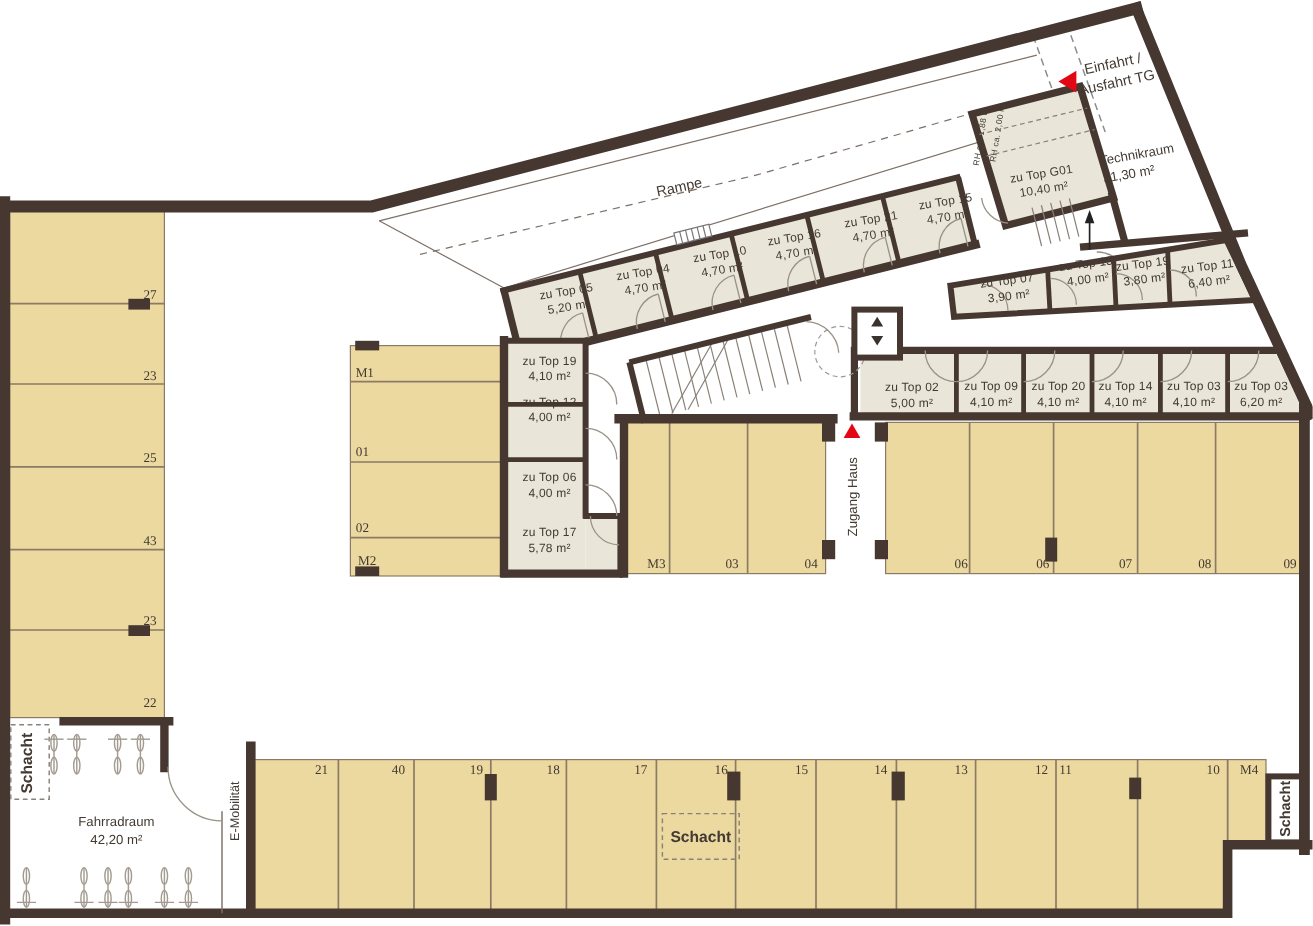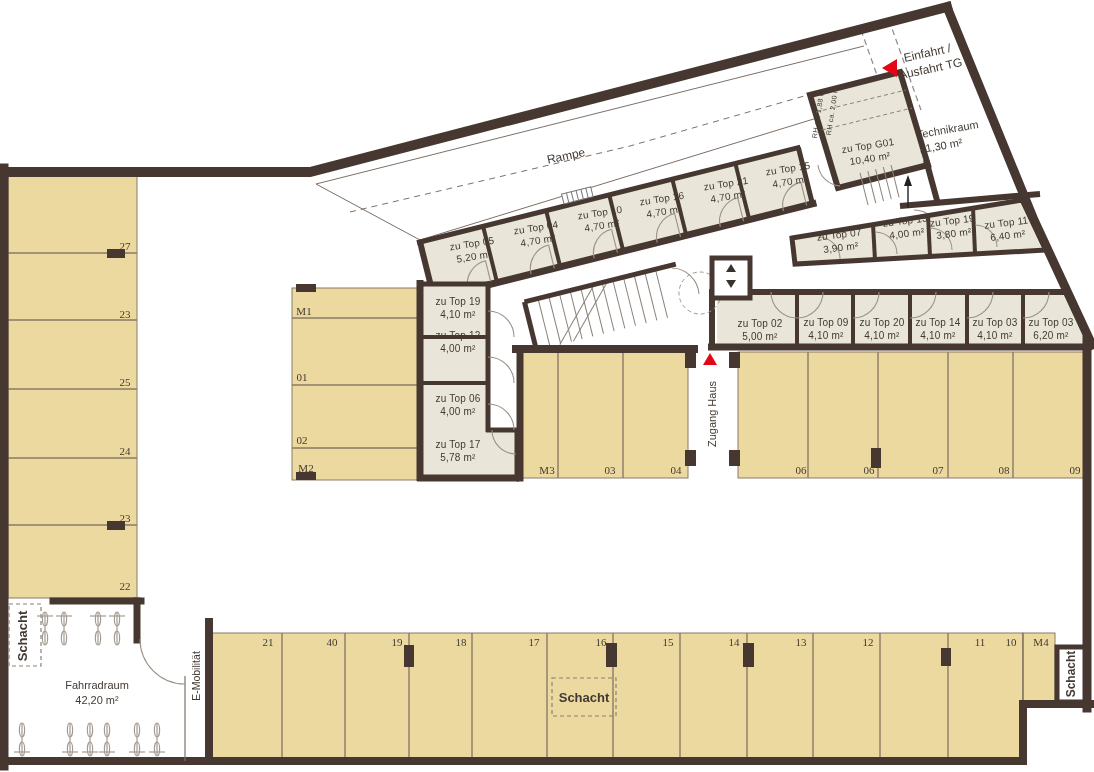--- a/index.html
+++ b/index.html
@@ -406,21 +406,21 @@
       <div>4,10 m²</div>
     </div>
 <div class="lbl room" style="left:1051px;top:329px">
       <div>zu Top 03</div>
       <div>6,20 m²</div>
     </div>
 
 <div class="lbl num" style="left:125px;top:246px">27</div>
 <div class="lbl num" style="left:125px;top:314px">23</div>
 <div class="lbl num" style="left:125px;top:382px">25</div>
-<div class="lbl num" style="left:125px;top:451px">24</div>
+<div class="lbl num" style="left:125px;top:451px">43</div>
 <div class="lbl num" style="left:125px;top:518px">23</div>
 <div class="lbl num" style="left:125px;top:586px">22</div>
 
 <div class="lbl num" style="left:304px;top:311px">M1</div>
 <div class="lbl num" style="left:302px;top:377px">01</div>
 <div class="lbl num" style="left:302px;top:440px">02</div>
 <div class="lbl num" style="left:306px;top:468px">M2</div>
 
 <div class="lbl num" style="left:547px;top:470px">M3</div>
 <div class="lbl num" style="left:610px;top:470px">03</div>
@@ -434,17 +434,17 @@
 <div class="lbl num" style="left:268px;top:642px">21</div>
 <div class="lbl num" style="left:332px;top:642px">40</div>
 <div class="lbl num" style="left:397px;top:642px">19</div>
 <div class="lbl num" style="left:461px;top:642px">18</div>
 <div class="lbl num" style="left:534px;top:642px">17</div>
 <div class="lbl num" style="left:601px;top:642px">16</div>
 <div class="lbl num" style="left:668px;top:642px">15</div>
 <div class="lbl num" style="left:734px;top:642px">14</div>
 <div class="lbl num" style="left:801px;top:642px">13</div>
 <div class="lbl num" style="left:868px;top:642px">12</div>
-<div class="lbl num" style="left:980px;top:642px">11</div>
+<div class="lbl num" style="left:888px;top:642px">11</div>
 <div class="lbl num" style="left:1011px;top:642px">10</div>
 <div class="lbl num" style="left:1041px;top:642px">M4</div>
 
 </div>
 
 </body></html>

